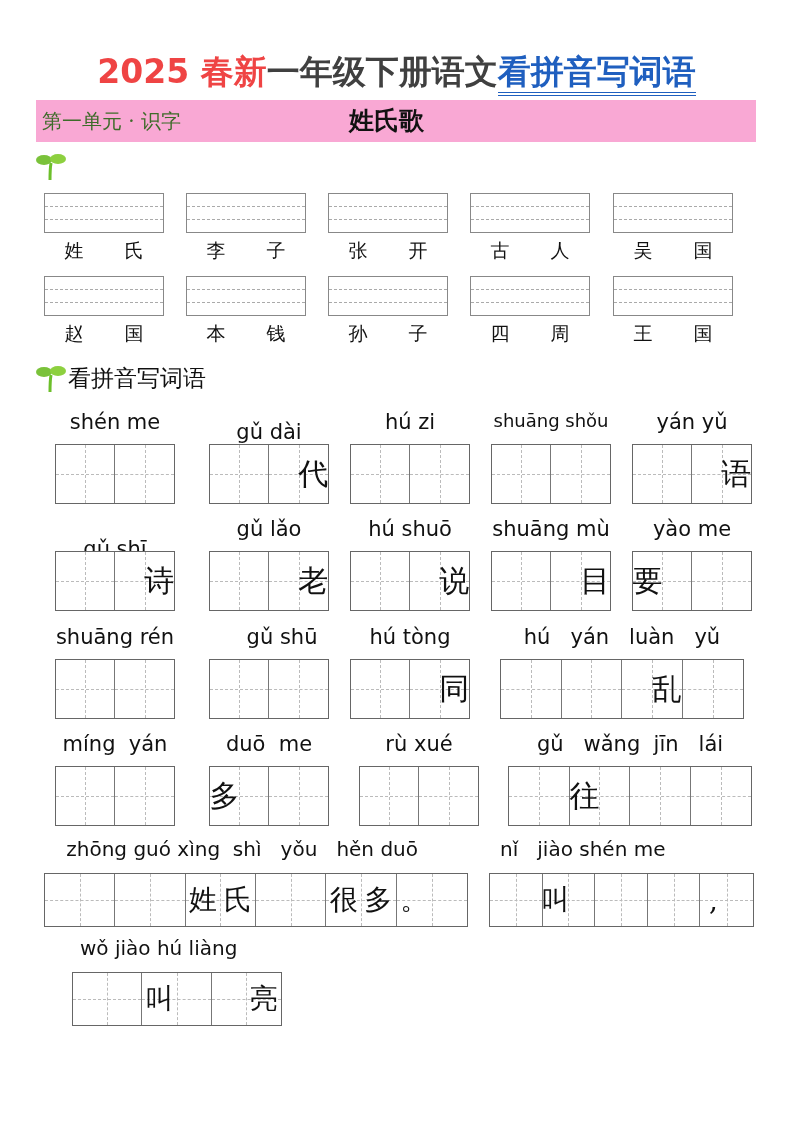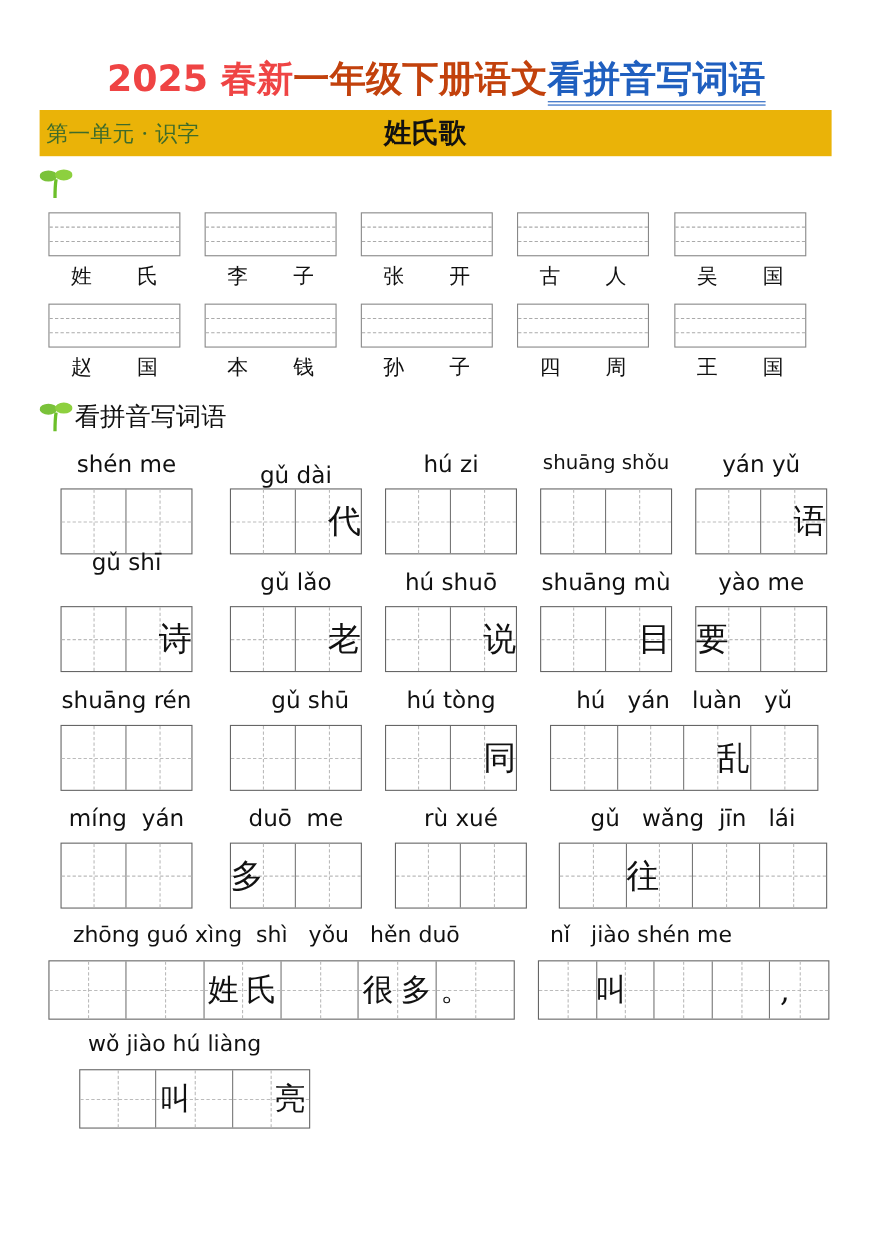--- a/index.html
+++ b/index.html
@@ -1,23 +1,23 @@
 <!DOCTYPE html>
 <html><head>
 <meta charset="utf-8">
 <style>
   html, body { margin:0; padding:0; background:#ffffff; }
   body { width:793px; height:1122px; position:relative; overflow:hidden;
          font-family:"DejaVu Sans", sans-serif; color:#111; }
   .abs { position:absolute; }
   .title { left:0; width:793px; top:50px; text-align:center; font-size:33px; font-weight:bold; letter-spacing:0px; white-space:nowrap; }
   .title .t-black { color:#ef4444; }
-  .title .t-red { color:#c2410c;font-family:Liberation Mono, monospace; }
+  .title .t-red { color:#404040;font-family:Liberation Mono, monospace; }
   .title .t-blue { color:#1f5fbf; border-bottom:4px double #1f5fbf; padding-bottom:1px; }
-  .band { left:36px; top:100px; width:720px; height:42px; background:#eab308; }
+  .band { left:36px; top:100px; width:720px; height:42px; background:#f9a8d4; }
   .band .unit { position:absolute; left:6px; top:8px; font-family:"DejaVu Serif", serif; font-size:20px; color:#3e6b2a; }
   .band .lesson { position:absolute; left:313px; top:4px; font-family:"DejaVu Serif", serif; font-size:25px; font-weight:bold; color:#111; }
   .sec-title { font-size:23px; font-family:"DejaVu Serif", serif; color:#111; display:flex; align-items:center; }
   .sprout { width:30px; height:28px; margin-right:2px; position:relative; }
   .pybox { position:absolute; width:120px; height:40px; border:1px solid #888; box-sizing:border-box; background:#fff; }
   .pybox .l1 { position:absolute; left:0; right:0; top:12px; border-top:1px dashed #aaa; }
   .pybox .l2 { position:absolute; left:0; right:0; top:25px; border-top:1px dashed #aaa; }
   .word { position:absolute; width:120px; display:flex; justify-content:space-around; font-family:"DejaVu Serif", serif; font-size:19px; color:#111; }
   .pinyin { position:absolute; font-size:21px; color:#111; white-space:nowrap; text-align:center; }
   .grid { position:absolute; height:60px; border:1.3px solid #666; box-sizing:border-box; display:flex; background:#fff; }
@@ -194,21 +194,21 @@
     <div class="grid" style="left: 632px; top: 444px; width: 120px;">
       <div class="cell" style="width: 60px;">
         <span class="half left"></span>
         <span class="half right"></span>
       </div>
       <div class="cell" style="width: 60px;">
         <span class="half left"></span>
         <span class="half right">语</span>
       </div>
     </div>
-    <div class="pinyin" style="left: 55px; width: 120px; top: 499px; white-space: pre;">gǔ shī</div>
+    <div class="pinyin" style="left: 55px; width: 120px; top: 537px; white-space: pre;">gǔ shī</div>
     <div class="grid" style="left: 55px; top: 551px; width: 120px;">
       <div class="cell" style="width: 60px;">
         <span class="half left"></span>
         <span class="half right"></span>
       </div>
       <div class="cell" style="width: 60px;">
         <span class="half left"></span>
         <span class="half right">诗</span>
       </div>
     </div>

